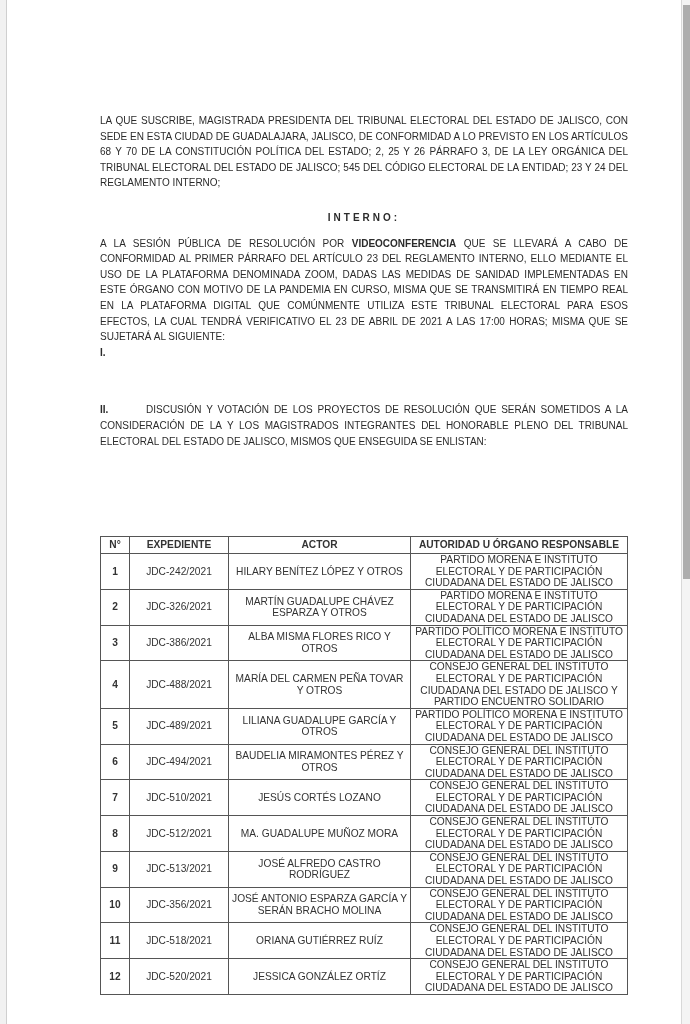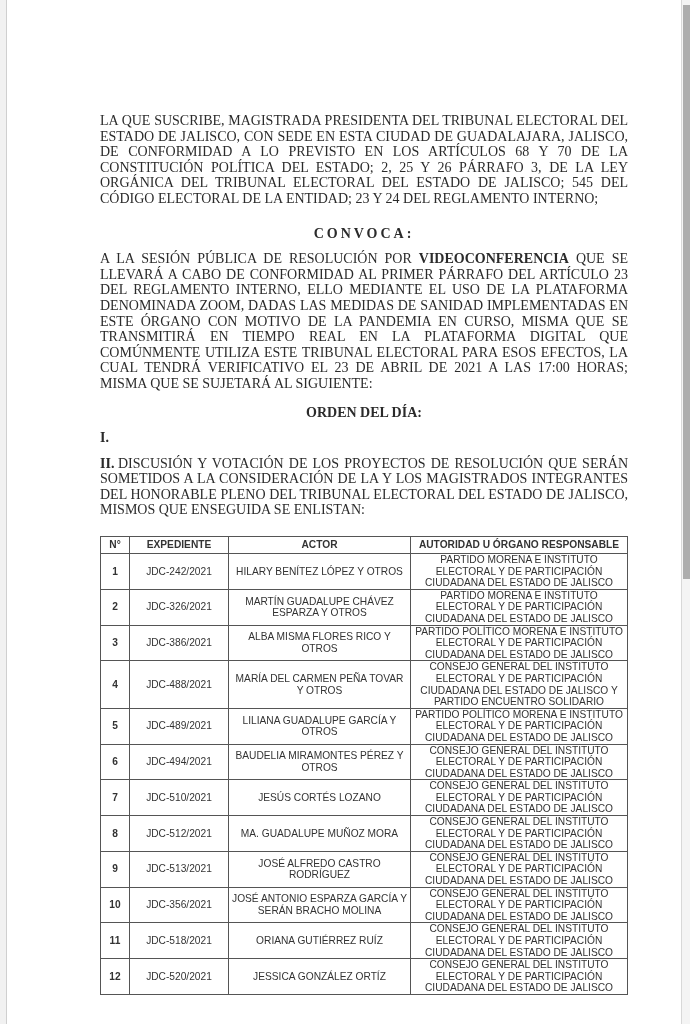--- a/index.html
+++ b/index.html
@@ -6,29 +6,29 @@
   body {
     width:690px; height:1024px; overflow:hidden; position:relative;
     background:#ffffff;
     font-family:"Liberation Sans", sans-serif;
     color:#2b2b2b;
   }
   .left-edge { position:absolute; left:0; top:0; width:6px; height:1024px;
     background:#f1f1f1; border-right:1px solid #cfcfcf; }
   .scroll-track { position:absolute; right:0; top:0; width:8px; height:1024px; background:#f4f4f4; border-left:1px solid #d8d8d8; }
   .scroll-thumb { position:absolute; right:0; top:5px; width:7px; height:574px; background:#adadad; }
-  .page { position:absolute; left:100px; top:113px; width:528px; font-size:14px; line-height:15.6px;font-family:Liberation Serif, serif; }
+  .page { position:absolute; left:100px; top:113px; width:528px; font-size:10px; line-height:15.6px; }
   .para { text-align:justify; text-align-last:left; margin:0; }
   .center { text-align:center; font-weight:bold; margin:0; }
   .convoca { letter-spacing:3px; margin-top:19px; margin-bottom:10px; }
   .orden { margin-top:13px; margin-bottom:10px; }
   .item { display:flex; margin:0; }
   .item .num { width:42px; font-weight:bold; flex:none; }
   .item2 { margin-top:10px; text-align:justify; }
-  .item2 .num { font-weight:bold; display:inline-block; width:18px; }
+  .item2 .num { font-weight:bold; display:inline-block; width:46px;margin-top:32px; }
   .bold { font-weight:bold; }
   .ital { font-style:italic; }
   table { position:absolute; left:100px; top:536px; width:528px; border-collapse:collapse; font-size:10.2px; line-height:11.6px; color:#333; }
   th, td { border:1px solid #555; text-align:center; vertical-align:middle; padding:0 2px; }
   th { font-weight:bold; height:16px; }
   td.n { font-weight:bold; width:24px; }
   td.exp { width:94px; }
   td.act { width:177px; }
   tr.r td { height:33px;margin-left:45px; }
   tr.r4 td { height:45px; }
@@ -36,23 +36,22 @@
 </head>
 <body>
 
 <div class="left-edge"></div>
 <div class="scroll-track">
   <div class="scroll-thumb"></div>
 </div>
 
 <div class="page">
   <p class="para">LA QUE SUSCRIBE, MAGISTRADA PRESIDENTA DEL TRIBUNAL ELECTORAL DEL ESTADO DE JALISCO, CON SEDE EN ESTA CIUDAD DE GUADALAJARA, JALISCO, DE CONFORMIDAD A LO PREVISTO EN LOS ARTÍCULOS 68 Y 70 DE LA CONSTITUCIÓN POLÍTICA DEL ESTADO; 2, 25 Y 26 PÁRRAFO 3, DE LA LEY ORGÁNICA DEL TRIBUNAL ELECTORAL DEL ESTADO DE JALISCO; 545 DEL CÓDIGO ELECTORAL DE LA ENTIDAD; 23 Y 24 DEL REGLAMENTO INTERNO;</p>
-  <p class="center convoca">CONVOCA:</p>
+  <p class="center convoca">INTERNO:</p>
   <p class="para"><span>A LA SESIÓN PÚBLICA DE RESOLUCIÓN POR </span><span class="bold">VIDEOCONFERENCIA</span><span> QUE SE LLEVARÁ A CABO DE CONFORMIDAD AL PRIMER PÁRRAFO DEL ARTÍCULO 23 DEL REGLAMENTO INTERNO, ELLO MEDIANTE EL USO DE LA PLATAFORMA DENOMINADA ZOOM, DADAS LAS MEDIDAS DE SANIDAD IMPLEMENTADAS EN ESTE ÓRGANO CON MOTIVO DE LA PANDEMIA EN CURSO, MISMA QUE SE TRANSMITIRÁ EN TIEMPO REAL EN LA PLATAFORMA DIGITAL QUE COMÚNMENTE UTILIZA ESTE TRIBUNAL ELECTORAL PARA ESOS EFECTOS, LA CUAL TENDRÁ VERIFICATIVO EL 23 DE ABRIL DE 2021 A LAS 17:00 HORAS; MISMA QUE SE SUJETARÁ AL SIGUIENTE:</span></p>
-  <p class="center orden">ORDEN DEL DÍA:</p>
   <p class="item">
     <span class="num">I.</span>
   </p>
   <p class="para item2"><span class="num">II.</span><span>DISCUSIÓN Y VOTACIÓN DE LOS PROYECTOS DE RESOLUCIÓN QUE SERÁN SOMETIDOS A LA CONSIDERACIÓN DE LA Y LOS MAGISTRADOS INTEGRANTES DEL HONORABLE PLENO DEL TRIBUNAL ELECTORAL DEL ESTADO DE JALISCO, MISMOS QUE ENSEGUIDA SE ENLISTAN:</span></p>
 </div>
 
 <table>
   <thead>
     <tr>
       <th>N°</th>

